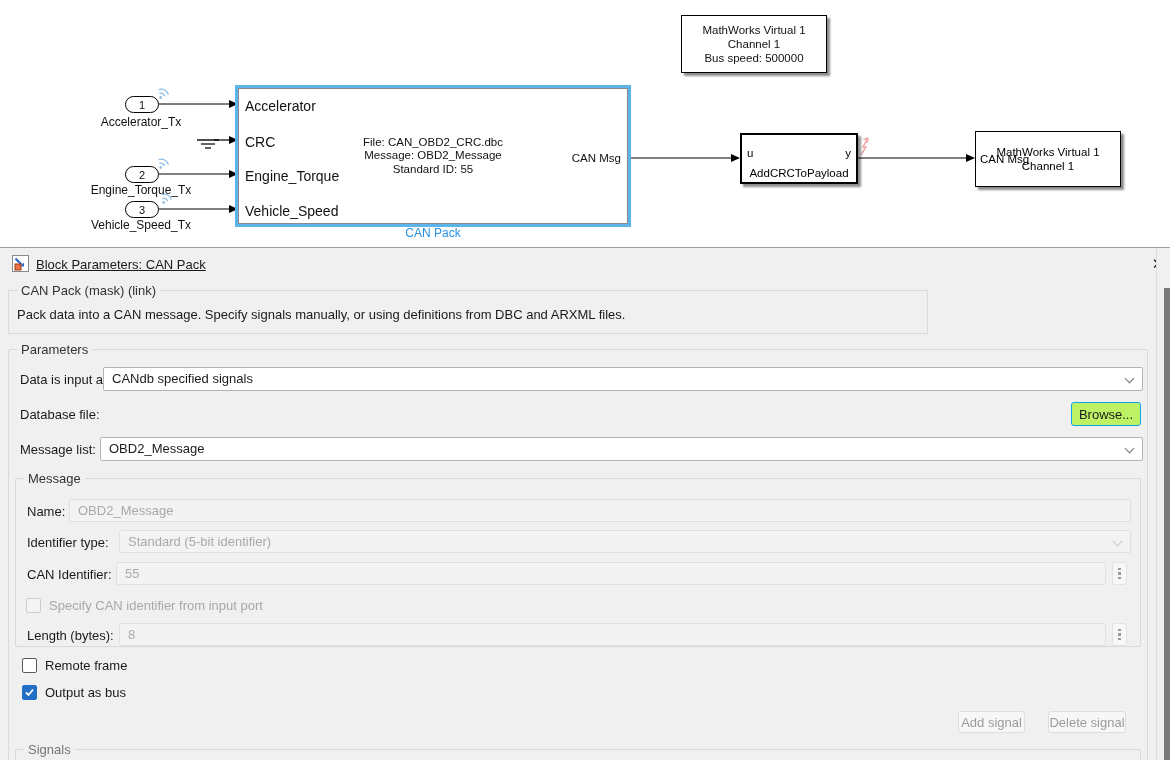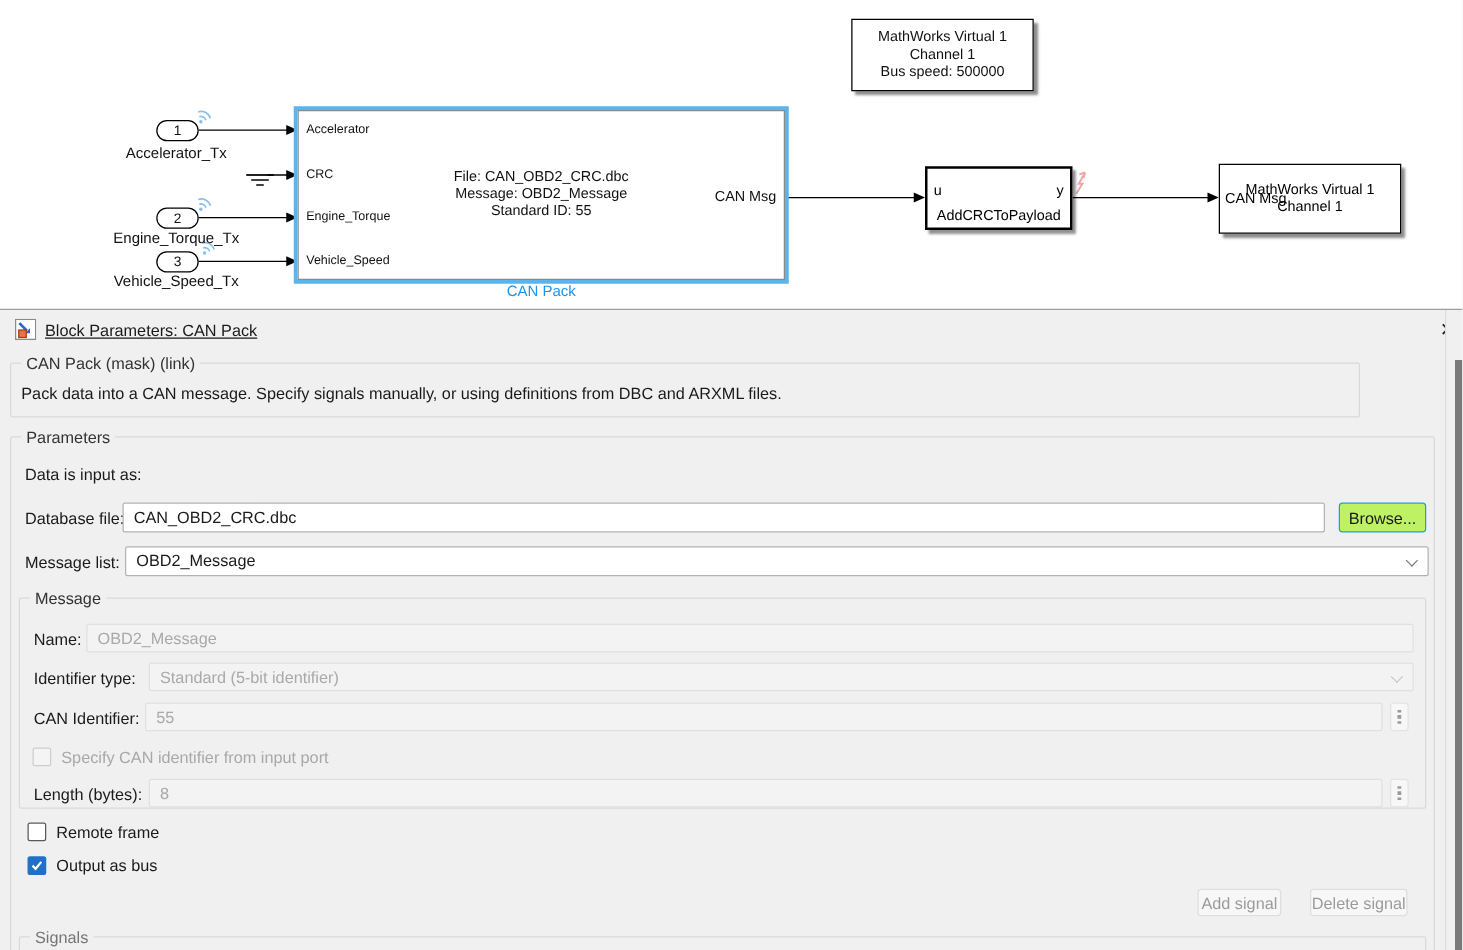--- a/index.html
+++ b/index.html
@@ -13,21 +13,21 @@
   .sim-block { position:absolute; background:#fff; border:1px solid #000; }
   .shadowed { box-shadow:3px 3px 2px rgba(0,0,0,0.45); }
   .blk-center { display:flex; flex-direction:column; align-items:center; justify-content:center; text-align:center; font-size:11.5px; line-height:1.22; color:#111; }
 
   .oval { position:absolute; width:34px; height:17px; background:#fff; border:1px solid #000; border-radius:9px;
           display:flex; align-items:center; justify-content:center; font-size:11px; color:#111; }
   .port-label { position:absolute; width:150px; text-align:center; font-size:12px; color:#111; }
 
   #canpack { position:absolute; left:238px; top:88px; width:390px; height:136px; background:#fff;
              border:1px solid #8a8a8a; outline:3px solid #5db4ea; }
-  .cp-in { position:absolute; left:6px; font-size:10px; color:#111; }
+  .cp-in { position:absolute; left:6px; font-size:14px; color:#111; }
   .cp-out { position:absolute; right:6px; font-size:11.5px; color:#111; }
   .cp-info { position:absolute; inset:0; display:flex; flex-direction:column; align-items:center; justify-content:center;
              text-align:center; font-size:11.5px; line-height:1.18; color:#111; }
   #canpack-name { position:absolute; left:238px; top:226px; width:390px; text-align:center; font-size:12px; color:#2492e8; }
 
   #crcblock { left:740px; top:133px; width:118px; height:51px; border-width:2px; }
   #crcblock .u { position:absolute; left:5px; top:12px; font-size:11.5px; }
   #crcblock .y { position:absolute; right:5px; top:12px; font-size:11.5px; }
   #crcblock .nm { position:absolute; left:0; right:0; bottom:3px; text-align:center; font-size:11.5px; }
 
@@ -179,35 +179,36 @@
 
   <svg class="dlg-icon" viewBox="0 0 17 17">
     <rect x="0.5" y="0.5" width="16" height="16" fill="#fff" stroke="#8a8a8a"></rect>
     <path d="M3.5 3.5 L9.5 9.5" stroke="#2a66c8" stroke-width="2.2" fill="none"></path>
     <polygon points="8,11.5 12,11.5 12,7.5" fill="#2a66c8"></polygon>
     <rect x="3" y="9" width="6" height="6" fill="#e8734a" stroke="#a33c10" stroke-width="1"></rect>
   </svg>
   <div class="dlg-title">Block Parameters: CAN Pack</div>
   <div class="dlg-close">✕</div>
 
-  <div class="groupbox" style="left:8px; top:42px; width:1080px; height:44px;">
+  <div class="groupbox" style="left:8px; top:42px; width:920px; height:44px;">
     <div class="gb-label">CAN Pack (mask) (link)</div>
     <div style="position:absolute; left:8px; top:16px; font-size:13px;">Pack data into a CAN message. Specify signals manually, or using definitions from DBC and ARXML files.</div>
   </div>
 
   <div class="groupbox" style="left:8px; top:101px; width:1140px; height:440px;">
     <div class="gb-label">Parameters</div>
   </div>
 
   <div class="fld-label" style="left:20px; top:124px;">Data is input as:</div>
+  <div class="combo" style="left:103px; top:119px; width:1040px;">
+    <span>CANdb specified signals</span>
+    <span class="chev"></span>
+  </div>
 
   <div class="fld-label" style="left:20px; top:159px;">Database file:</div>
-  <div class="textfield" style="left:98px; top:154px; width:962px;">
-    <span>CAN_OBD2_CRC.dbc</span>
-  </div>
   <div class="btn" style="left:1071px; top:154px; width:70px;">Browse...</div>
 
   <div class="fld-label" style="left:20px; top:194px;">Message list:</div>
   <div class="combo" style="left:100px; top:189px; width:1043px;">
     <span>OBD2_Message</span>
     <span class="chev"></span>
   </div>
 
   <div class="groupbox" style="left:15px; top:230px; width:1126px; height:169px;">
     <div class="gb-label">Message</div>

